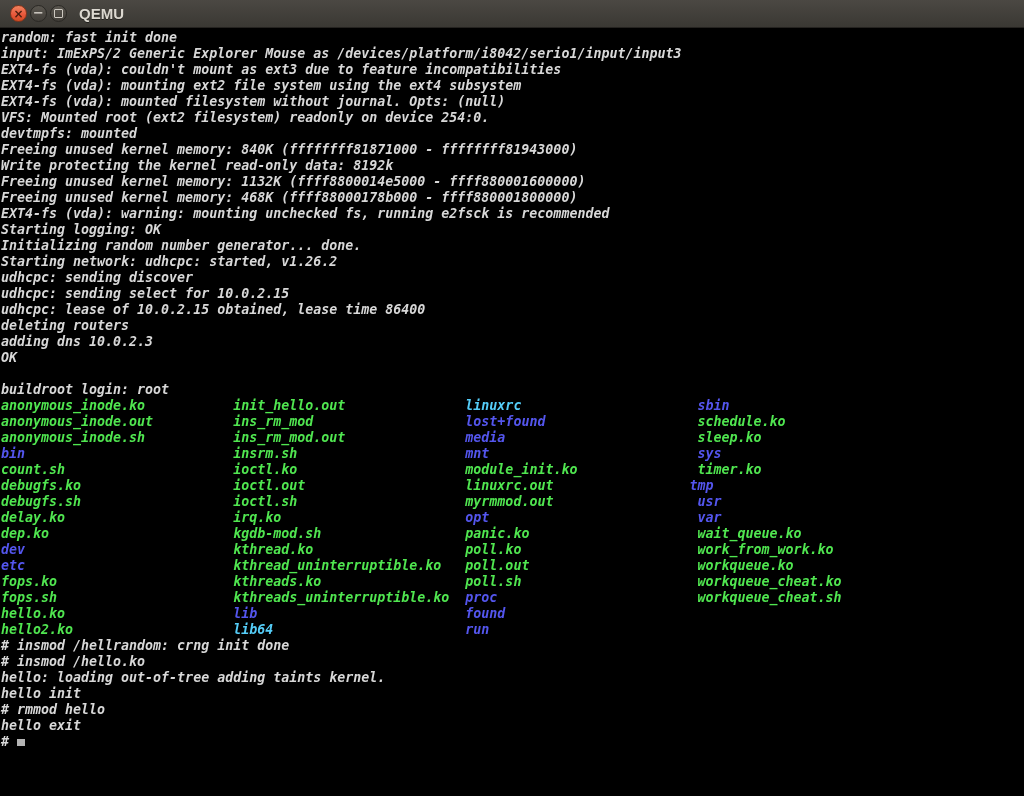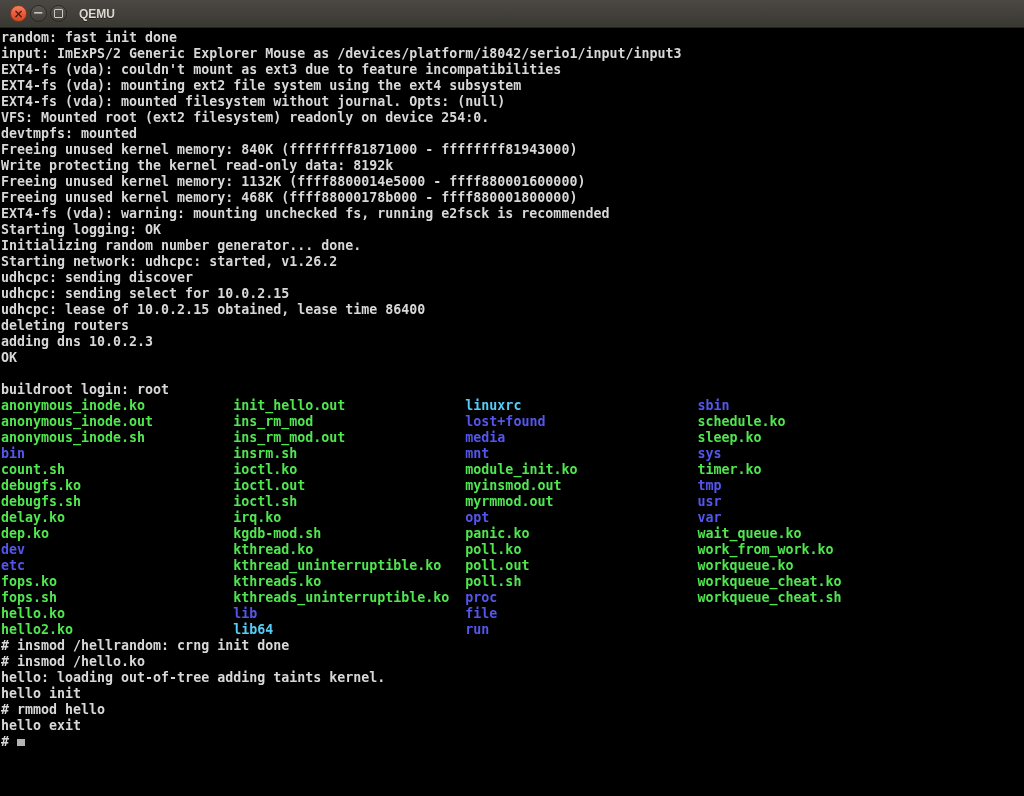--- a/index.html
+++ b/index.html
@@ -15,28 +15,28 @@
           display:flex;align-items:center;justify-content:center;
           box-sizing:border-box;font-family:"DejaVu Sans",sans-serif;
           cursor:default;}
   .tb-close{background:linear-gradient(#f0835f,var(--accent) 60%,#cf4b23);
             border:1px solid #89341a;color:#3f1softened;}
   .tb-close{color:#4a1d0e;font-size:12px;font-weight:bold;line-height:1;}
   .tb-gray{background:linear-gradient(#5a564f,#403d38);
            border:1px solid #2a2824;color:#cdc9c1;}
   .tb-min{font-size:13px;font-weight:bold;line-height:1;padding-bottom:3px;}
   .max-glyph{width:7px;height:7px;border:1px solid #cdc9c1;border-radius:1px;}
-  .tb-title{margin-left:9px;font-size:12px;font-weight:bold;color:#dcd8d0;
+  .tb-title{margin-left:9px;font-size:15px;font-weight:bold;color:#dcd8d0;
             text-shadow:0 1px 0 rgba(0,0,0,.45);}
   
   .screen{flex:1 1 auto;background:var(--term-bg);overflow:hidden;
           padding:2px 0 0 1px;box-sizing:border-box;
           font-family:"DejaVu Sans Mono",monospace;font-weight:bold;
           font-size:13.3px;line-height:16px;color:var(--text);}
-  .tline{height:16px;white-space:pre;}
+  .tline{height:16px;white-space:pre;font-style:italic;}
   .ls-exec{color:var(--exec);}
   .ls-dir{color:var(--dir);}
   .ls-link{color:var(--link);}
   .prompt-line{position:relative;}
   .cursor{position:absolute;left:16px;top:5px;width:8px;height:7px;
           background:var(--cursor);}
 </style>
 </head>
 <body>
 
@@ -76,29 +76,29 @@
       <div class="tline">deleting routers</div>
       <div class="tline">adding dns 10.0.2.3</div>
       <div class="tline">OK</div>
       <div class="tline"></div>
       <div class="tline">buildroot login: root</div>
       <div class="tline"><span class="ls-exec">anonymous_inode.ko</span>           <span class="ls-exec">init_hello.out</span>               <span class="ls-link">linuxrc</span>                      <span class="ls-dir">sbin</span></div>
       <div class="tline"><span class="ls-exec">anonymous_inode.out</span>          <span class="ls-exec">ins_rm_mod</span>                   <span class="ls-dir">lost+found</span>                   <span class="ls-exec">schedule.ko</span></div>
       <div class="tline"><span class="ls-exec">anonymous_inode.sh</span>           <span class="ls-exec">ins_rm_mod.out</span>               <span class="ls-dir">media</span>                        <span class="ls-exec">sleep.ko</span></div>
       <div class="tline"><span class="ls-dir">bin</span>                          <span class="ls-exec">insrm.sh</span>                     <span class="ls-dir">mnt</span>                          <span class="ls-dir">sys</span></div>
       <div class="tline"><span class="ls-exec">count.sh</span>                     <span class="ls-exec">ioctl.ko</span>                     <span class="ls-exec">module_init.ko</span>               <span class="ls-exec">timer.ko</span></div>
-      <div class="tline"><span class="ls-exec">debugfs.ko</span>                   <span class="ls-exec">ioctl.out</span>                    <span class="ls-exec">myinsmod.out</span>                 <span class="ls-dir">tmp</span></div>
+      <div class="tline"><span class="ls-exec">debugfs.ko</span>                   <span class="ls-exec">ioctl.out</span>                    <span class="ls-exec">linuxrc.out</span>                 <span class="ls-dir">tmp</span></div>
       <div class="tline"><span class="ls-exec">debugfs.sh</span>                   <span class="ls-exec">ioctl.sh</span>                     <span class="ls-exec">myrmmod.out</span>                  <span class="ls-dir">usr</span></div>
       <div class="tline"><span class="ls-exec">delay.ko</span>                     <span class="ls-exec">irq.ko</span>                       <span class="ls-dir">opt</span>                          <span class="ls-dir">var</span></div>
       <div class="tline"><span class="ls-exec">dep.ko</span>                       <span class="ls-exec">kgdb-mod.sh</span>                  <span class="ls-exec">panic.ko</span>                     <span class="ls-exec">wait_queue.ko</span></div>
       <div class="tline"><span class="ls-dir">dev</span>                          <span class="ls-exec">kthread.ko</span>                   <span class="ls-exec">poll.ko</span>                      <span class="ls-exec">work_from_work.ko</span></div>
       <div class="tline"><span class="ls-dir">etc</span>                          <span class="ls-exec">kthread_uninterruptible.ko</span>   <span class="ls-exec">poll.out</span>                     <span class="ls-exec">workqueue.ko</span></div>
       <div class="tline"><span class="ls-exec">fops.ko</span>                      <span class="ls-exec">kthreads.ko</span>                  <span class="ls-exec">poll.sh</span>                      <span class="ls-exec">workqueue_cheat.ko</span></div>
       <div class="tline"><span class="ls-exec">fops.sh</span>                      <span class="ls-exec">kthreads_uninterruptible.ko</span>  <span class="ls-dir">proc</span>                         <span class="ls-exec">workqueue_cheat.sh</span></div>
-      <div class="tline"><span class="ls-exec">hello.ko</span>                     <span class="ls-dir">lib</span>                          <span class="ls-dir">file</span></div>
+      <div class="tline"><span class="ls-exec">hello.ko</span>                     <span class="ls-dir">lib</span>                          <span class="ls-dir">found</span></div>
       <div class="tline"><span class="ls-exec">hello2.ko</span>                    <span class="ls-link">lib64</span>                        <span class="ls-dir">run</span></div>
       <div class="tline"># insmod /hellrandom: crng init done</div>
       <div class="tline"># insmod /hello.ko</div>
       <div class="tline">hello: loading out-of-tree adding taints kernel.</div>
       <div class="tline">hello init</div>
       <div class="tline"># rmmod hello</div>
       <div class="tline">hello exit</div>
       <div class="tline prompt-line"># <span class="cursor"></span></div>
     </div>
 </div>

